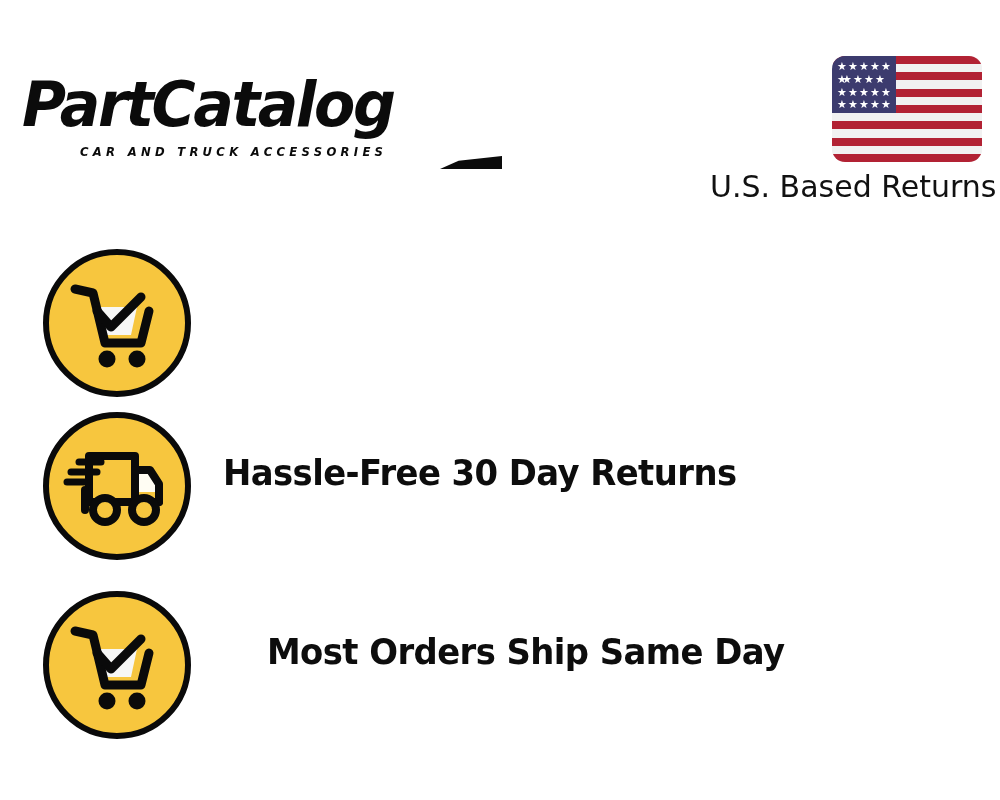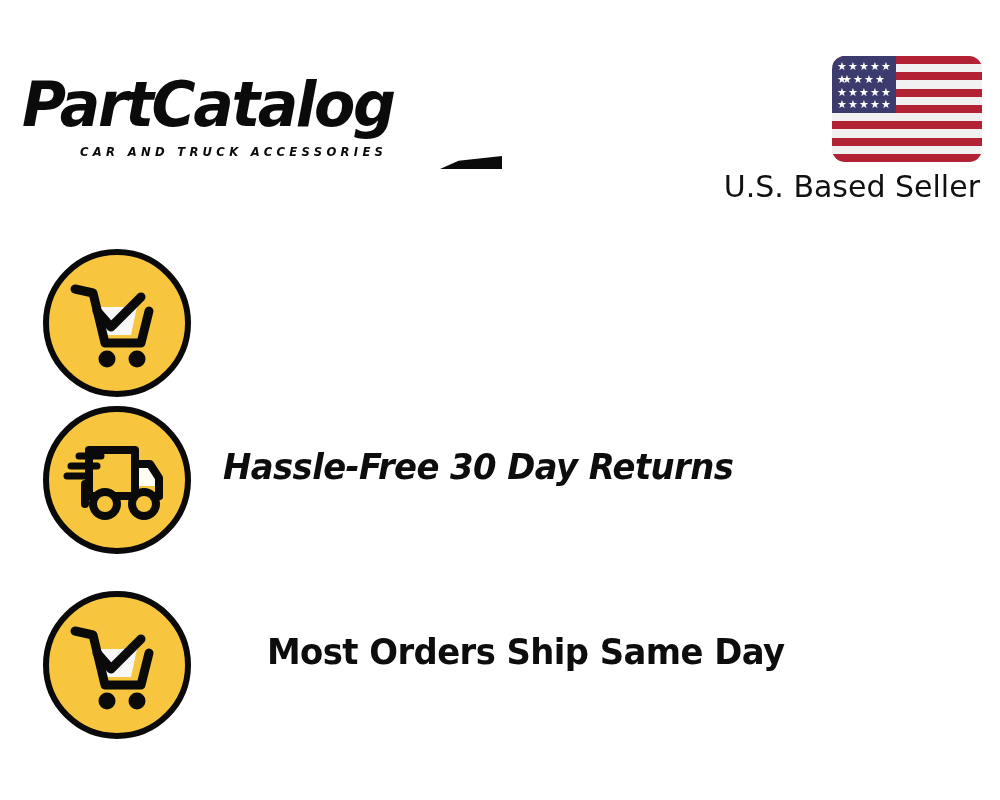--- a/index.html
+++ b/index.html
@@ -132,21 +132,21 @@
     left: 0;
     width: 1000px;
   }
   .feature-row {
     position: absolute;
     left: 0;
     width: 1000px;
     height: 160px;
   }
   .feature-row.row-0 { top: 14px; }
-  .feature-row.row-1 { top: 171px; font-style: italic; }
+  .feature-row.row-1 { top: 177px; }
   .feature-row.row-2 { top: 356px; }
 
   .badge {
     position: absolute;
     left: 43px;
     top: 5px;
     width: 148px;
     height: 148px;
     border-radius: 50%;
     background: #f7c63e;
@@ -240,21 +240,21 @@
       <div class="star" style="left:16px; top:32px;">★</div>
       <div class="star" style="left:27px; top:32px;">★</div>
       <div class="star" style="left:38px; top:32px;">★</div>
       <div class="star" style="left:49px; top:32px;">★</div>
       <div class="star" style="left:5px;  top:44px;">★</div>
       <div class="star" style="left:16px; top:44px;">★</div>
       <div class="star" style="left:27px; top:44px;">★</div>
       <div class="star" style="left:38px; top:44px;">★</div>
       <div class="star" style="left:49px; top:44px;">★</div>
     </div>
-    <div class="seller-label">U.S. Based Seller</div>
+    <div class="seller-label">U.S. Based Returns</div>
   </div>
 
 </div>
 
 <div class="features">
 
   <div class="feature-row row-0">
     <div class="badge">
       <svg viewBox="0 0 136 136" xmlns="http://www.w3.org/2000/svg" aria-hidden="true">
         <path d="M48 52 H88 L82 80 H54 Z" fill="#f7f7f5"></path>

